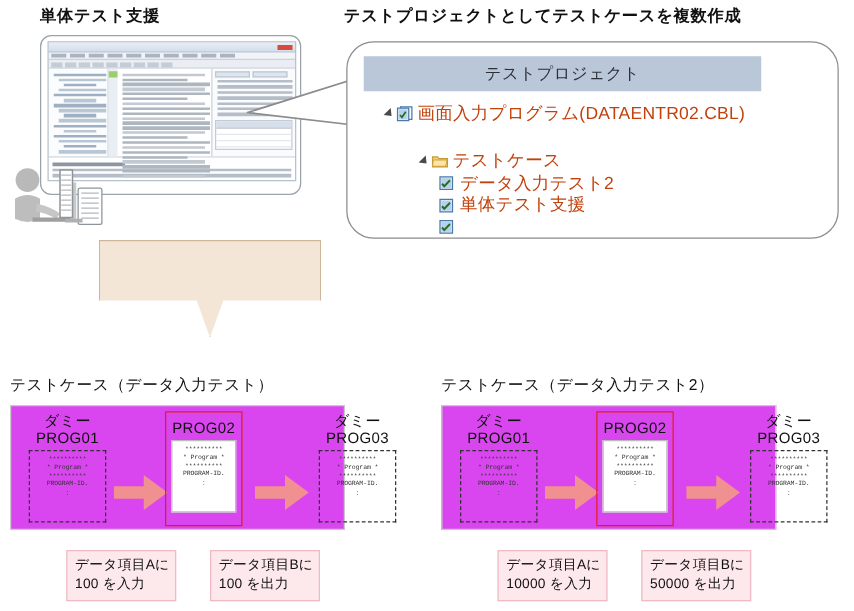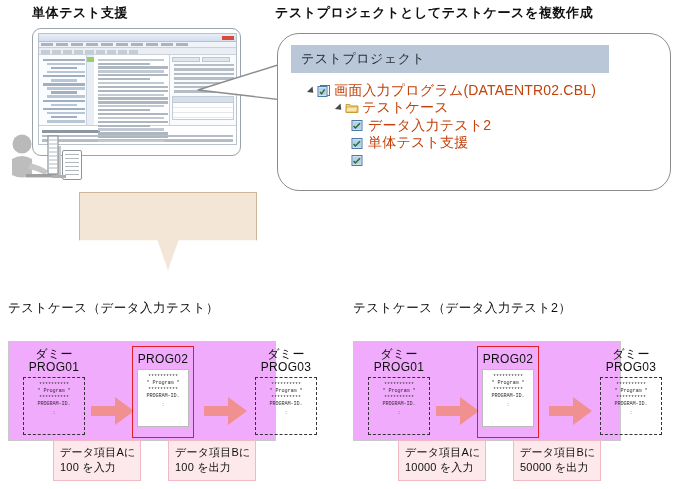--- a/index.html
+++ b/index.html
@@ -151,21 +151,21 @@
     background:#b3b8bd;
   }
 
   
   #person { position: absolute; left: 4px; top: 128px; width: 78px; height: 62px; }
 
   
   #project-callout {
     position: absolute;
     left: 277px; top: 33px;
-    width: 394px; height: 158px;
+    width: 394px; height: 158px; text-align: center;
   }
   #project-callout .bubble {
     position: absolute; inset: 0;
     border: 1.5px solid #8c8c8c;
     border-radius: 22px;
     background: #ffffff;
     box-sizing: border-box;
   }
   #project-callout .inner { position: absolute; inset: 0; padding: 12px 14px; box-sizing: border-box; }
   .proj-title {
@@ -183,21 +183,21 @@
   .tri {
     width: 0; height: 0;
     border-left: 5px solid #4a4a4a;
     border-top: 4px solid transparent;
     border-bottom: 4px solid transparent;
     transform: rotate(45deg);
   }
   .tree-row .ico { width: 17px; display:flex; align-items:center; }
   .tree-row .lbl { letter-spacing: .2px; }
   .ind1 { padding-left: 14px; }
-  .ind2 { padding-left: 42px; }
+  .ind2 { padding-left: 42px; margin-top: 21px; }
   .ind3 { padding-left: 60px; }
 
   
   #exec-banner {
     position: absolute;
     left: 79px; top: 192px;
     width: 178px; height: 78px;
   }
   #exec-banner .shape {
     position:absolute; inset:0;
@@ -220,24 +220,24 @@
   .tc-panel { position: absolute; }
   .tc-title {
     font-size: 12.5px;
     font-weight: 400;
     letter-spacing: .5px;
     white-space: nowrap;
     color: #101010;
   }
   .tc-box {
     position: relative;
-    margin-top: 24px;
+    margin-top: 7px;
     width: 268px; height: 100px;
     border: 1px solid #c9c9c9;
-    background: #f0abfc;
+    background: #d946ef;
     box-sizing: border-box;
   }
   .prog {
     position: absolute;
     text-align: center;
     width: 78px;
   }
   .prog .cap {
     font-size: 12px;
     line-height: 13px;

